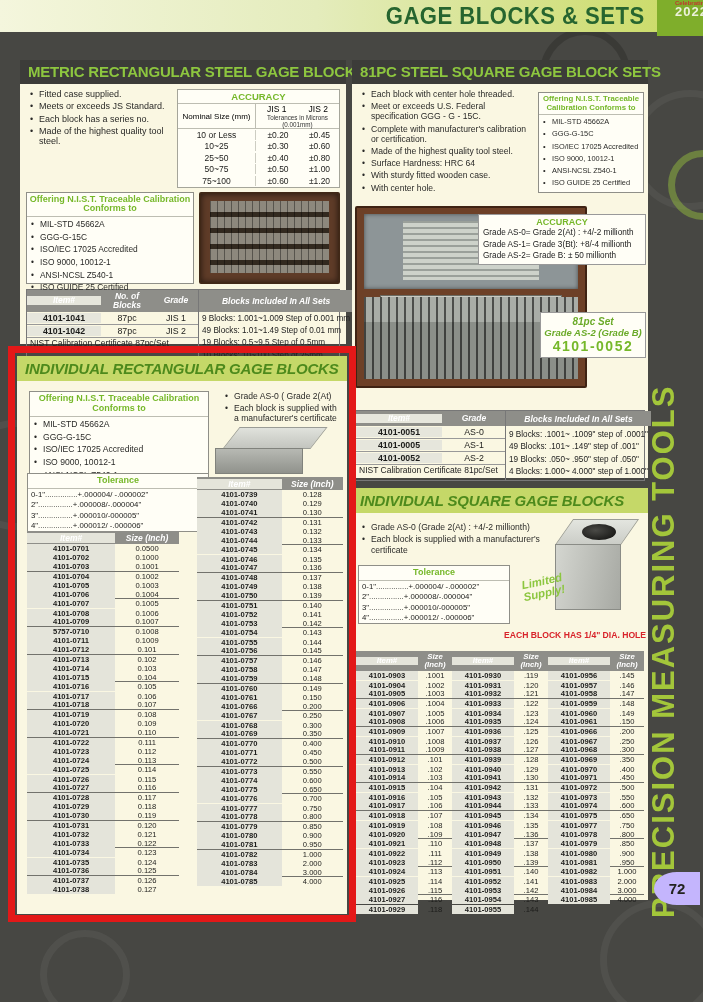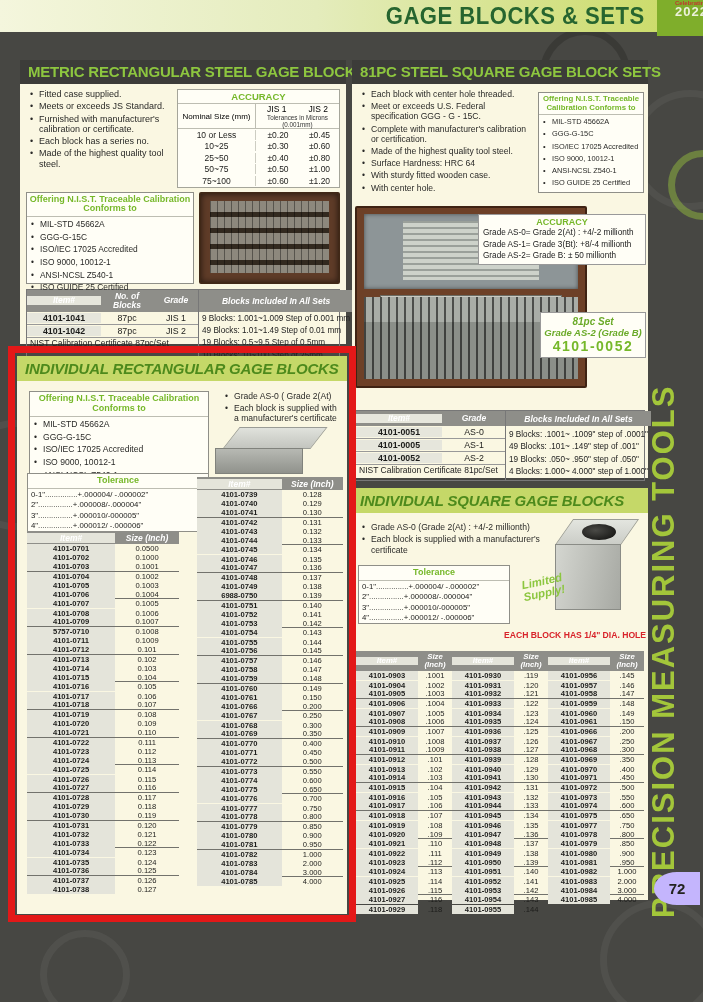--- a/index.html
+++ b/index.html
@@ -168,21 +168,20 @@
     <div class="logo-line2">2022</div>
   </div>
 
   <div class="sec" style="left:20px;top:60px;width:326px;height:284px;">
     <div class="bar-dark">METRIC RECTANGULAR STEEL GAGE BLOCK SETS</div>
     <div class="ivory" style="top:24px;padding:5px 6px;">
       <div style="display:flex;gap:5px;">
         <ul class="bullets" style="width:146px;font-size:9px;line-height:10.3px;">
             <li>Fitted case supplied.</li>
             <li>Meets or exceeds JS Standard.</li>
-            <li>Furnished with manufacturer's calibration or certificate.</li>
             <li>Each block has a series no.</li>
             <li>Made of the highest quality tool steel.</li>
           </ul>
         <div class="acc-box" style="flex:1;">
           <div class="acc-title">ACCURACY</div>
           <div class="acc-head">
             <div class="acc-nom">Nominal Size (mm)</div>
             <div>
               <div class="acc-jisrow">
                 <div>JIS 1</div>
@@ -589,21 +588,21 @@
             </div>
             <div class="trow">
               <span class="tcell">4101-0748</span>
               <span class="tcell">0.137</span>
             </div>
             <div class="trow">
               <span class="tcell">4101-0749</span>
               <span class="tcell">0.138</span>
             </div>
             <div class="trow">
-              <span class="tcell">6988-0750</span>
+              <span class="tcell">4101-0750</span>
               <span class="tcell">0.139</span>
             </div>
             <div class="trow">
               <span class="tcell">4101-0751</span>
               <span class="tcell">0.140</span>
             </div>
             <div class="trow">
               <span class="tcell">4101-0752</span>
               <span class="tcell">0.141</span>
             </div>

